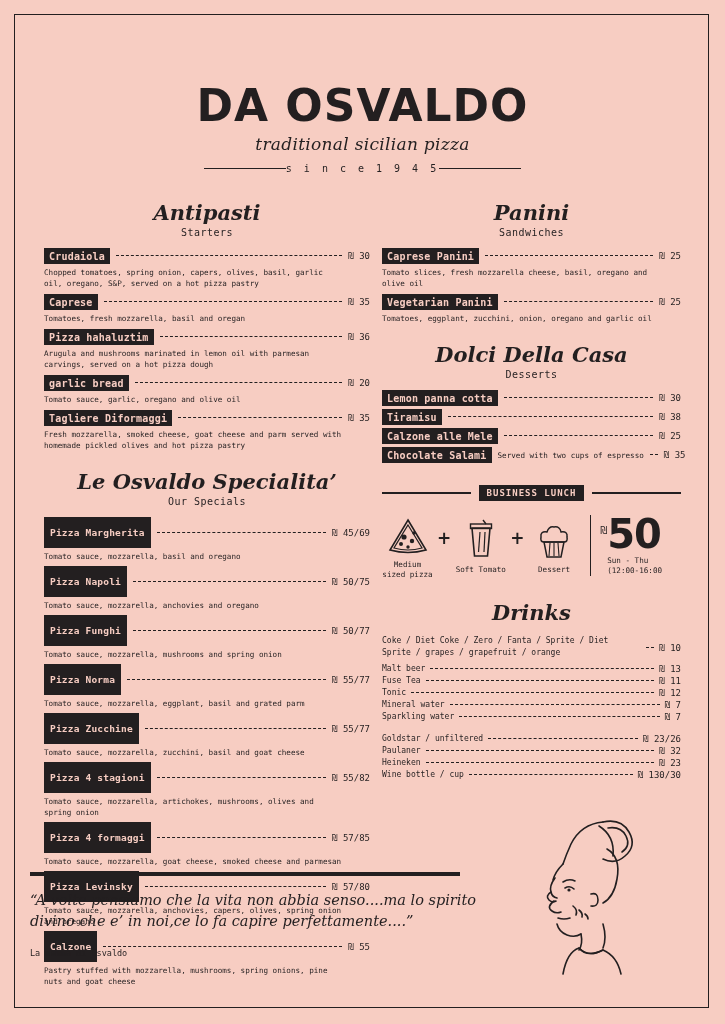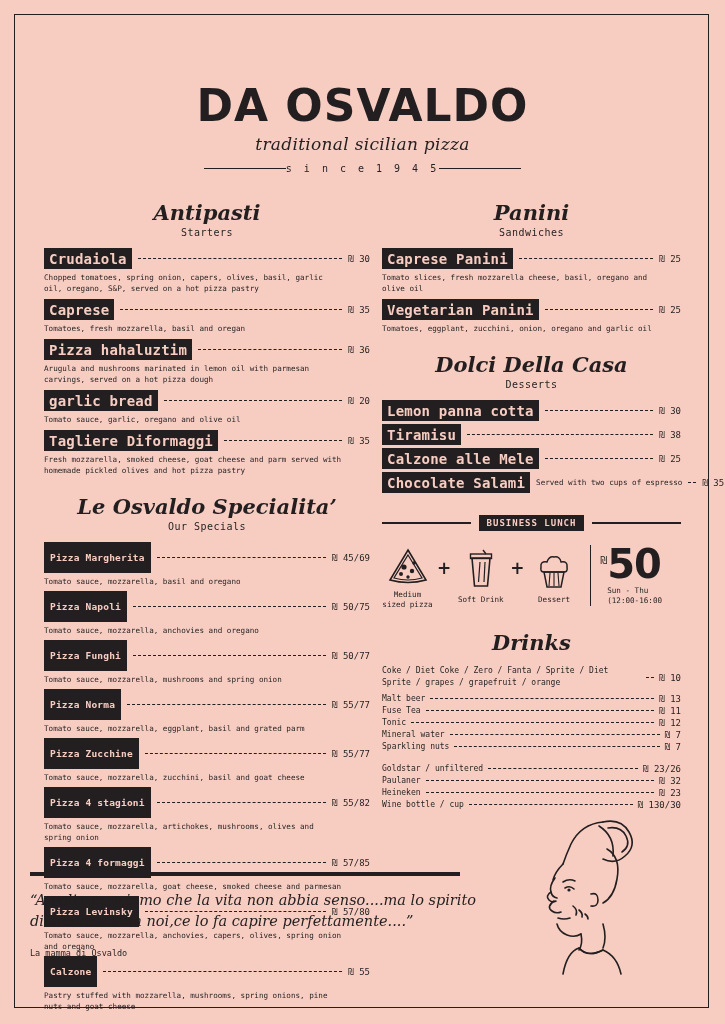--- a/index.html
+++ b/index.html
@@ -99,21 +99,21 @@
   .item { margin-bottom: 5px; }
   .item-row {
     display: flex;
     align-items: center;
     gap: 6px;
   }
   .tag {
     background: #231f20;
     color: #f7cdc2;
     font-family: "DejaVu Sans Mono", monospace;
-    font-size: 14px;
+    font-size: 10px;
     font-weight: bold;
     padding: 2.5px 5px 2.5px 5px;
     white-space: nowrap;
     letter-spacing: 0.2px;
   }
   .tag.big {
     font-size: 9.5px;
     padding: 10px 6px;
   }
   .dashline {
@@ -530,21 +530,21 @@
             <div class="bl-cell">
               <div class="bl-icon">
                 <svg width="30" height="42" viewBox="0 0 30 42">
                   <path d="M6 10 L24 10 L21.5 38 L8.5 38 Z" fill="none" stroke="#231f20" stroke-width="1.6"></path>
                   <rect x="4.5" y="6" width="21" height="4.5" fill="none" stroke="#231f20" stroke-width="1.4"></rect>
                   <line x1="17" y1="2" x2="20" y2="6" stroke="#231f20" stroke-width="1.4"></line>
                   <line x1="14" y1="14" x2="12.5" y2="34" stroke="#231f20" stroke-width="1.2"></line>
                   <line x1="19" y1="14" x2="18" y2="34" stroke="#231f20" stroke-width="1.2"></line>
                 </svg>
               </div>
-              <div class="bl-label">Soft Drink</div>
+              <div class="bl-label">Soft Tomato</div>
             </div>
 
             <div class="bl-plus">+</div>
 
             <div class="bl-cell">
               <div class="bl-icon">
                 <svg width="36" height="40" viewBox="0 0 36 40">
                   <path d="M8 22 Q4 22 5 17 Q4 11 11 12 Q13 6 18 7 Q24 6 25 12 Q32 11 31 17 Q32 22 28 22 Z" fill="none" stroke="#231f20" stroke-width="1.5"></path>
                   <path d="M8 22 L11 37 L25 37 L28 22 Z" fill="none" stroke="#231f20" stroke-width="1.5"></path>
                   <line x1="14" y1="23" x2="13" y2="36" stroke="#231f20" stroke-width="1.1"></line>
@@ -591,21 +591,21 @@
             <span class="drink-name">Tonic</span>
             <span class="dashline"></span>
             <span class="price">₪ 12</span>
           </div>
           <div class="drink-row">
             <span class="drink-name">Mineral water</span>
             <span class="dashline"></span>
             <span class="price">₪ 7</span>
           </div>
           <div class="drink-row">
-            <span class="drink-name">Sparkling nuts</span>
+            <span class="drink-name">Sparkling water</span>
             <span class="dashline"></span>
             <span class="price">₪ 7</span>
           </div>
 
           <div class="drink-gap"></div>
 
           <div class="drink-row">
             <span class="drink-name">Goldstar / unfiltered</span>
             <span class="dashline"></span>
             <span class="price">₪ 23/26</span>

